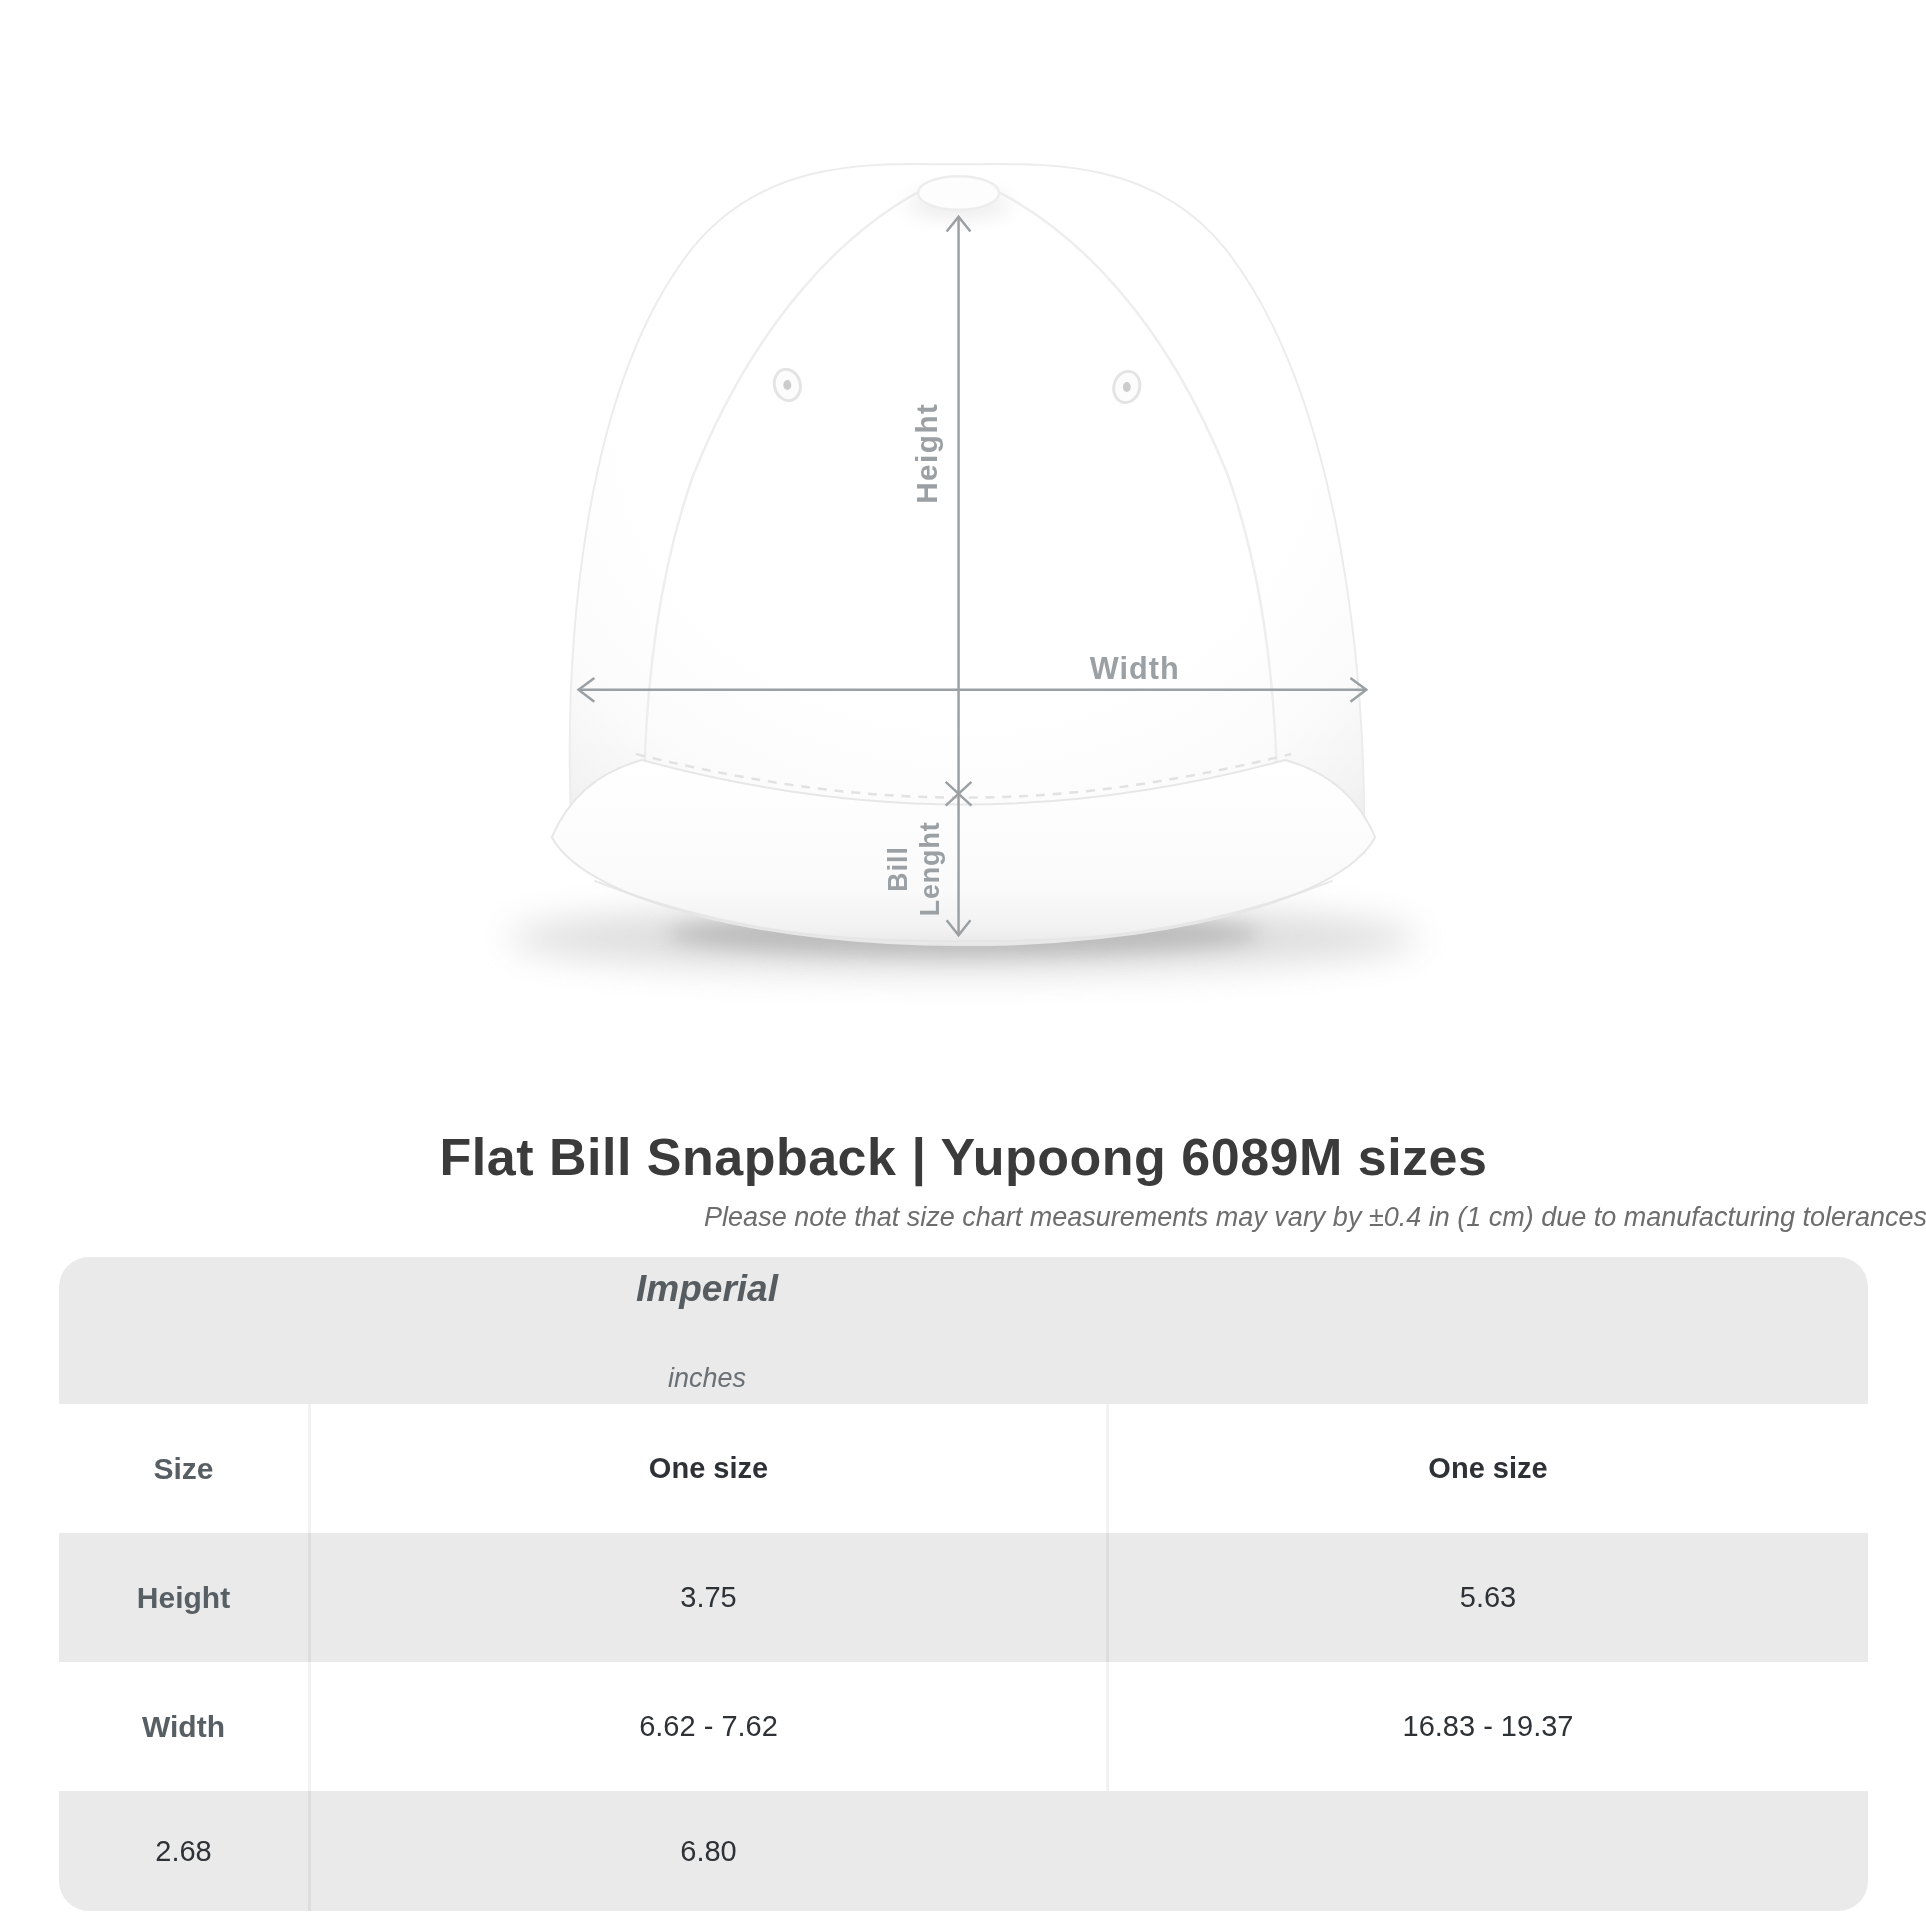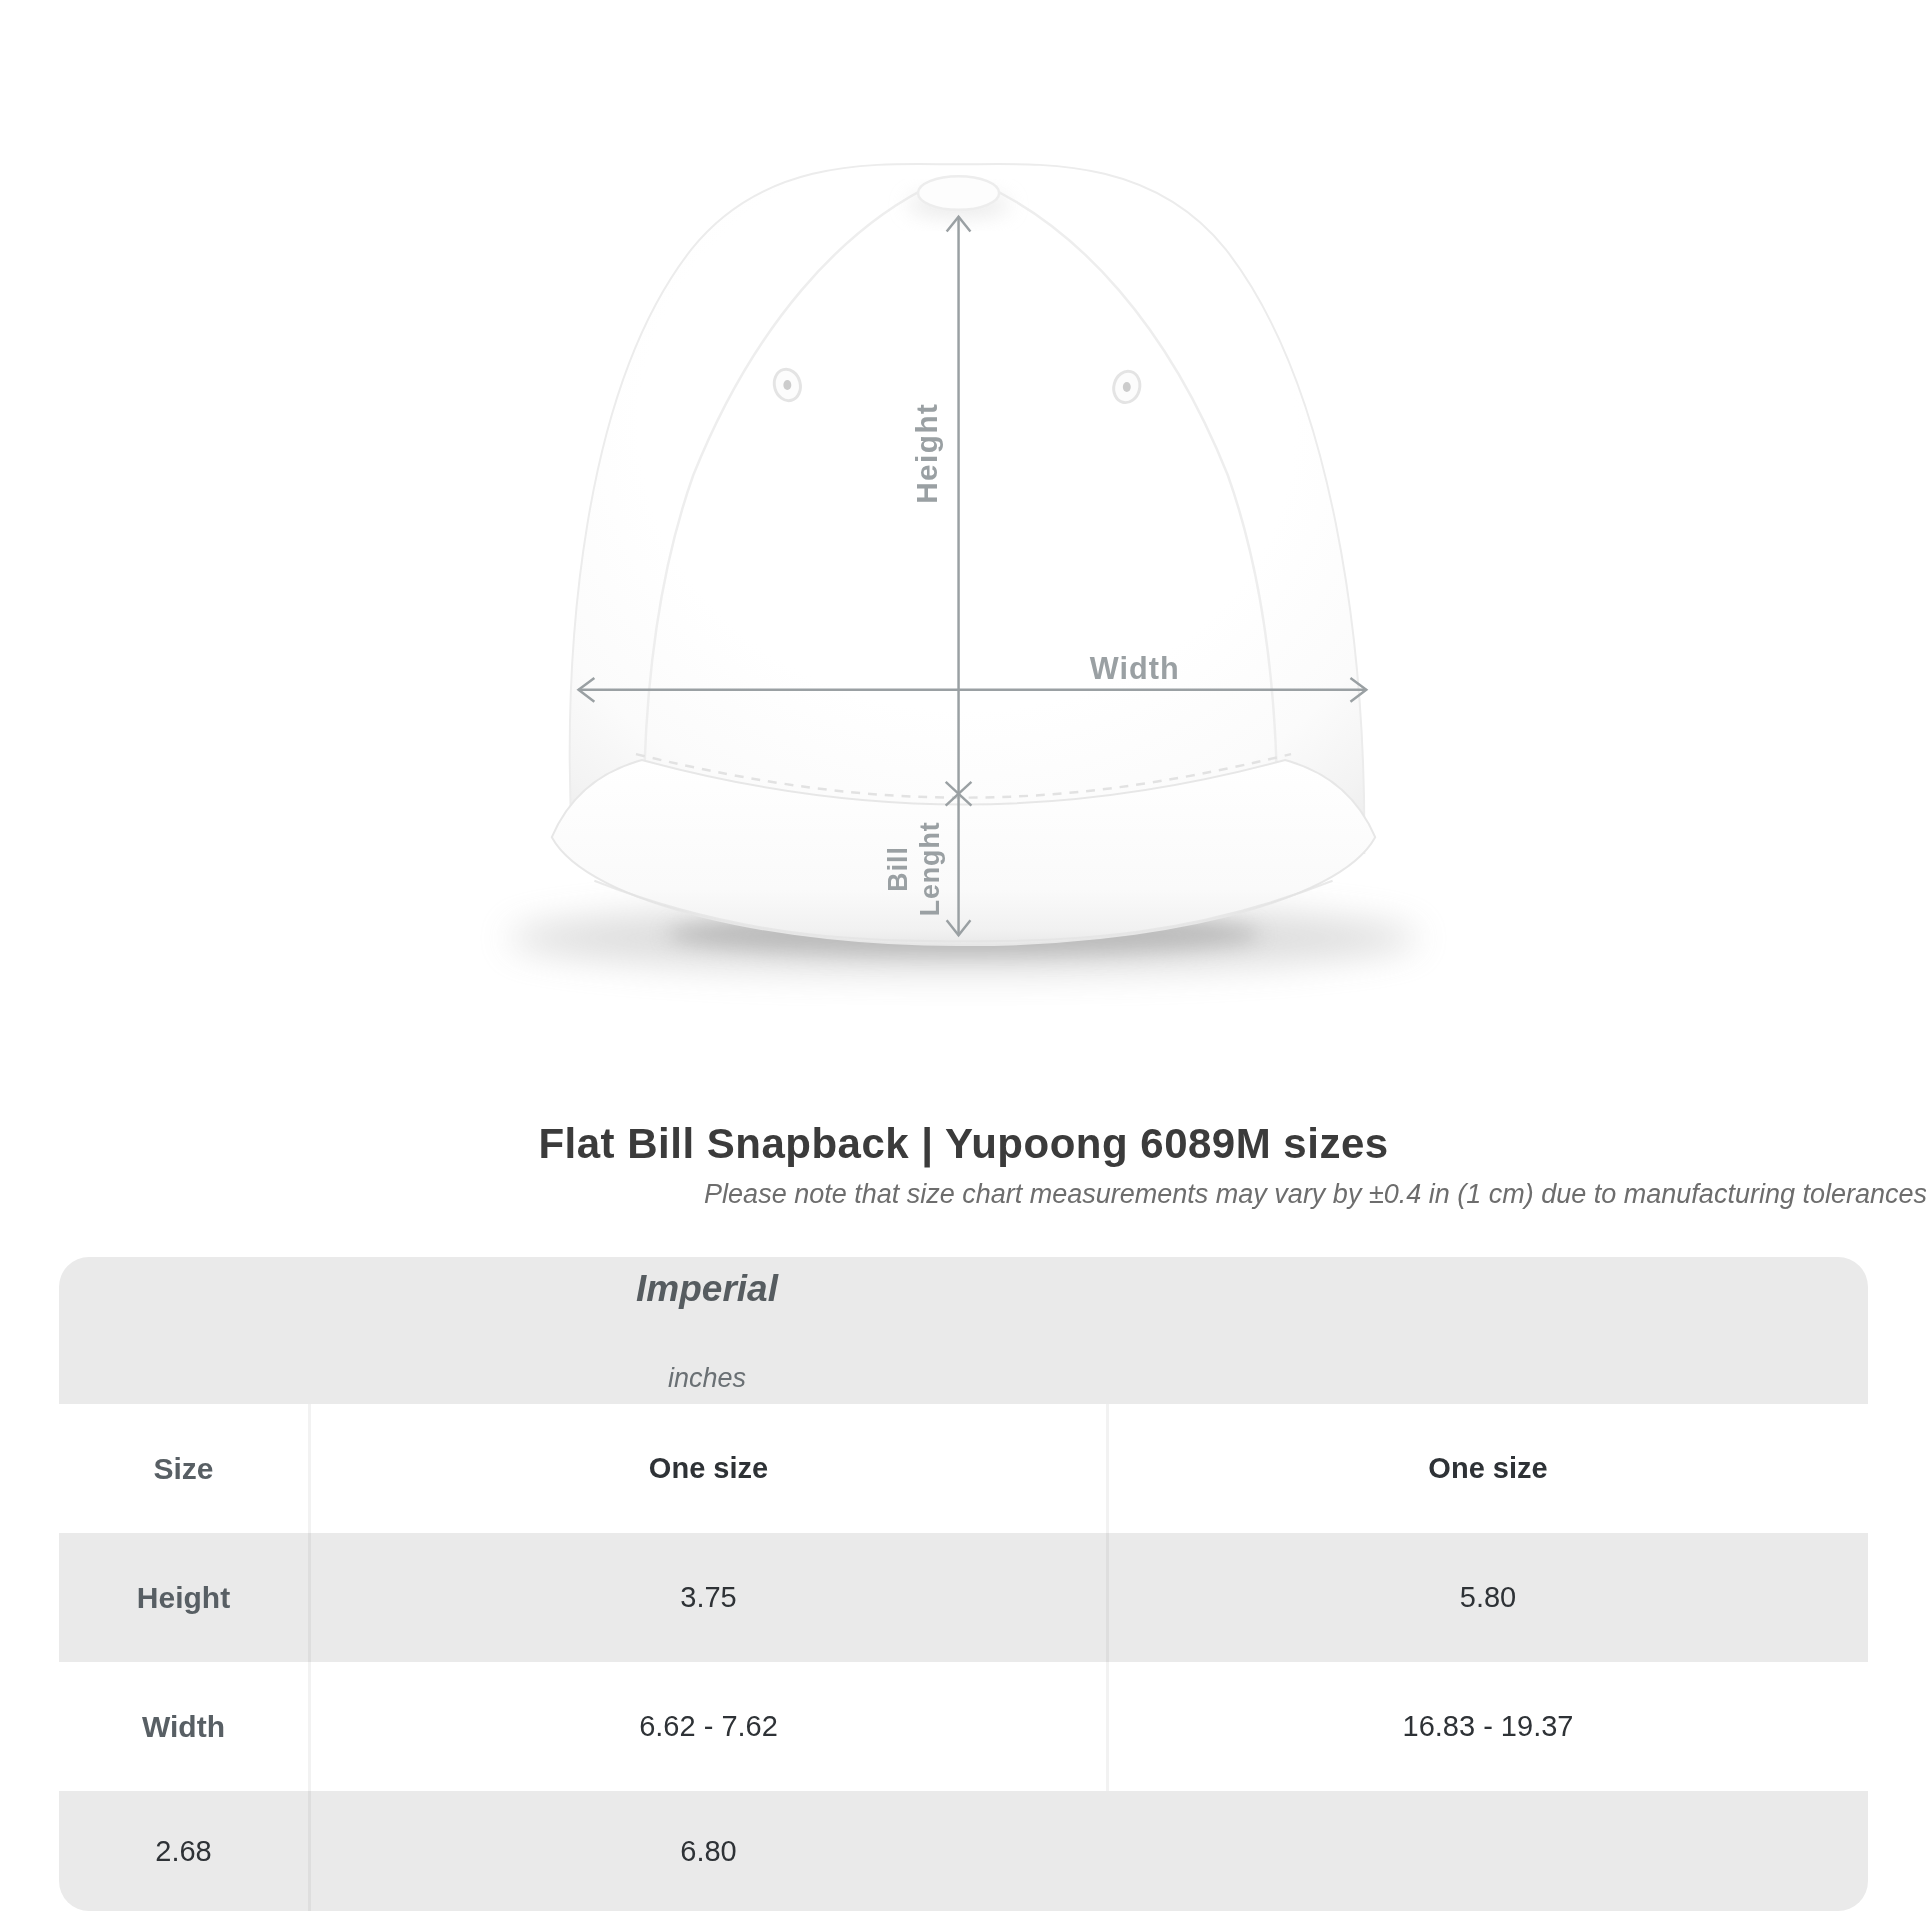--- a/index.html
+++ b/index.html
@@ -2,21 +2,21 @@
 <html><head>
 <meta charset="utf-8">
 <style>
   html,body{margin:0;padding:0;}
   body{
     width:1927px;height:1927px;background:#ffffff;position:relative;overflow:hidden;
     font-family:"Liberation Sans","DejaVu Sans",sans-serif;
   }
   .hat-svg{position:absolute;left:0;top:0;}
   .heading{position:absolute;left:0;top:1113px;width:1927px;text-align:center;}
-  .heading h1{margin:8px;font-size:42px;line-height:1.1;font-weight:bold;color:#3b3b3b;letter-spacing:0.5px;}
+  .heading h1{margin:16px;font-size:52px;line-height:1.1;font-weight:bold;color:#3b3b3b;letter-spacing:0.5px;}
   .heading p{margin:12px 0 0 0;font-size:27px;font-style:italic;color:#6d6d6d;text-align:right;}
   .size-table{
     position:absolute;left:59px;top:1257px;width:1809px;
     border-radius:30px;overflow:hidden;
   }
   .thead{display:grid;grid-template-columns:249px 798px 761px;height:147px;background:#eaeaea;}
   .hcell{display:flex;flex-direction:column;align-items:center;justify-content:center;gap:48px;}
   .hname{font-size:37px;font-weight:bold;font-style:italic;color:#565c60;}
   .hunit{font-size:27px;font-style:italic;color:#6a7074;margin-top:5px;}
   .trow{display:grid;grid-template-columns:249px 798px 761px;height:129px;background:#ffffff;}
@@ -128,21 +128,21 @@
   </div>
 
   <div class="trow strong">
     <div class="cell lab">Size</div>
     <div class="cell val">One size</div>
     <div class="cell val">One size</div>
   </div>
   <div class="trow alt">
     <div class="cell lab">Height</div>
     <div class="cell val">3.75</div>
-    <div class="cell val">5.80</div>
+    <div class="cell val">5.63</div>
   </div>
   <div class="trow">
     <div class="cell lab">Width</div>
     <div class="cell val">6.62 - 7.62</div>
     <div class="cell val">16.83 - 19.37</div>
   </div>
   <div class="trow alt last">
     <div class="cell val">2.68</div>
     <div class="cell val">6.80</div>
   </div>

